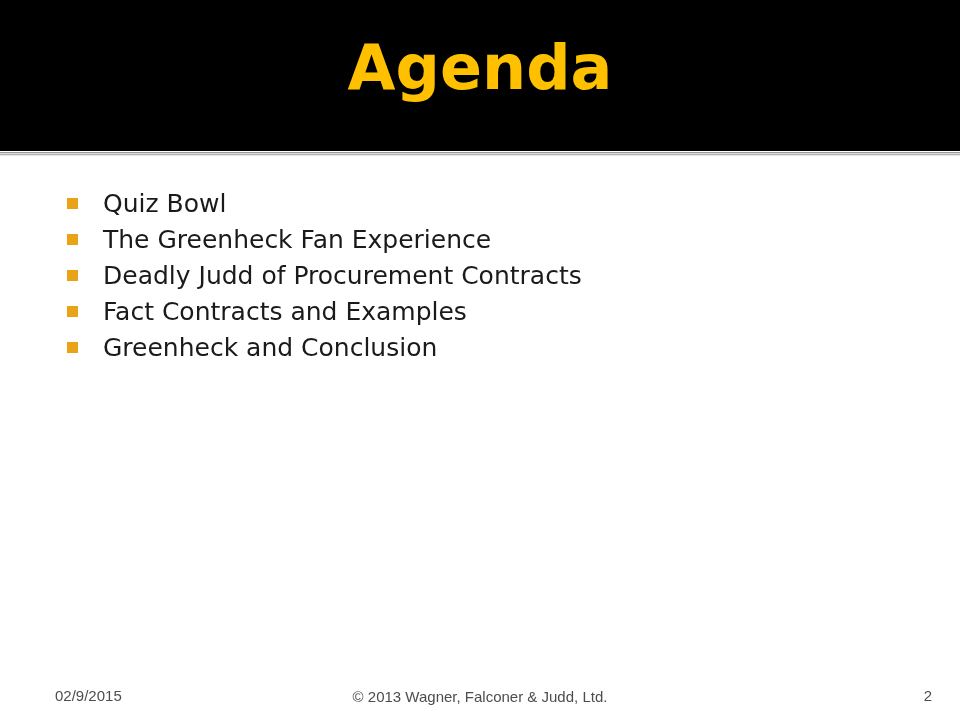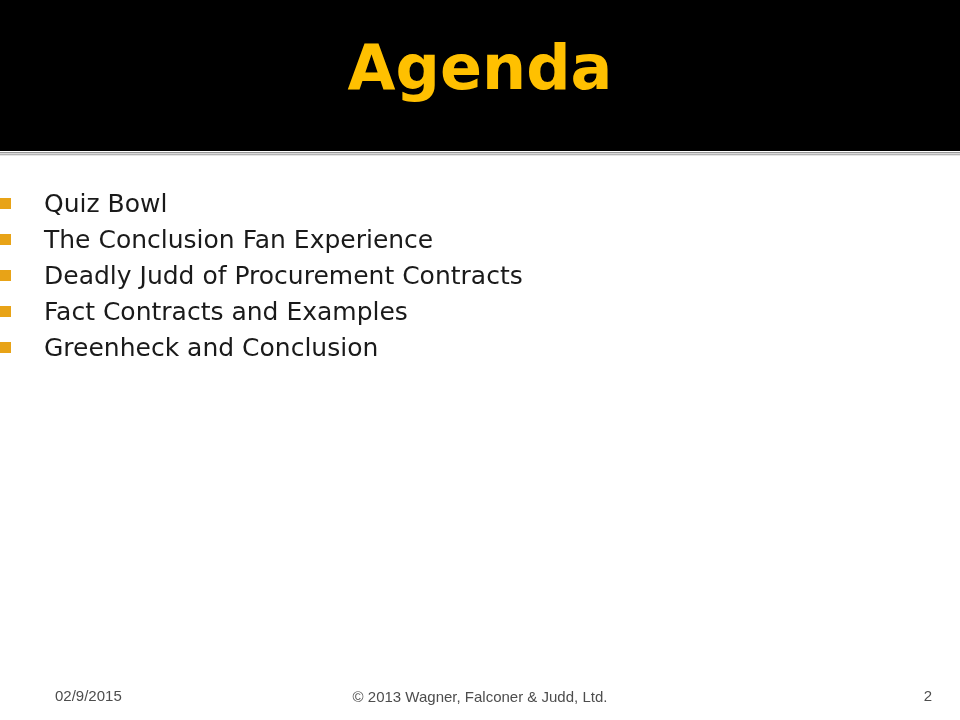--- a/index.html
+++ b/index.html
@@ -70,21 +70,21 @@
   #bullet-list {
     position: absolute;
     left: 0;
     top: 186px;
     width: 960px;
   }
   .bullet-row {
     display: flex;
     align-items: flex-start;
     height: 36px;
-    gap: 8px;
+    padding-left: 67px;
   }
   .bullet-marker {
     flex: 0 0 auto;
     width: 11px;
     height: 11px;
     background: #E8A317;
     margin-top: 12px;
     margin-right: 25px;
   }
   .bullet-text {
@@ -142,21 +142,21 @@
 
   <div id="bullet-list">
 
     <div class="bullet-row">
       <span class="bullet-marker"></span>
       <span class="bullet-text">Quiz Bowl</span>
     </div>
 
     <div class="bullet-row">
       <span class="bullet-marker"></span>
-      <span class="bullet-text">The Conclusion Fan Experience</span>
+      <span class="bullet-text">The Greenheck Fan Experience</span>
     </div>
 
     <div class="bullet-row">
       <span class="bullet-marker"></span>
       <span class="bullet-text">Deadly Judd of Procurement Contracts</span>
     </div>
 
     <div class="bullet-row">
       <span class="bullet-marker"></span>
       <span class="bullet-text">Fact Contracts and Examples</span>

